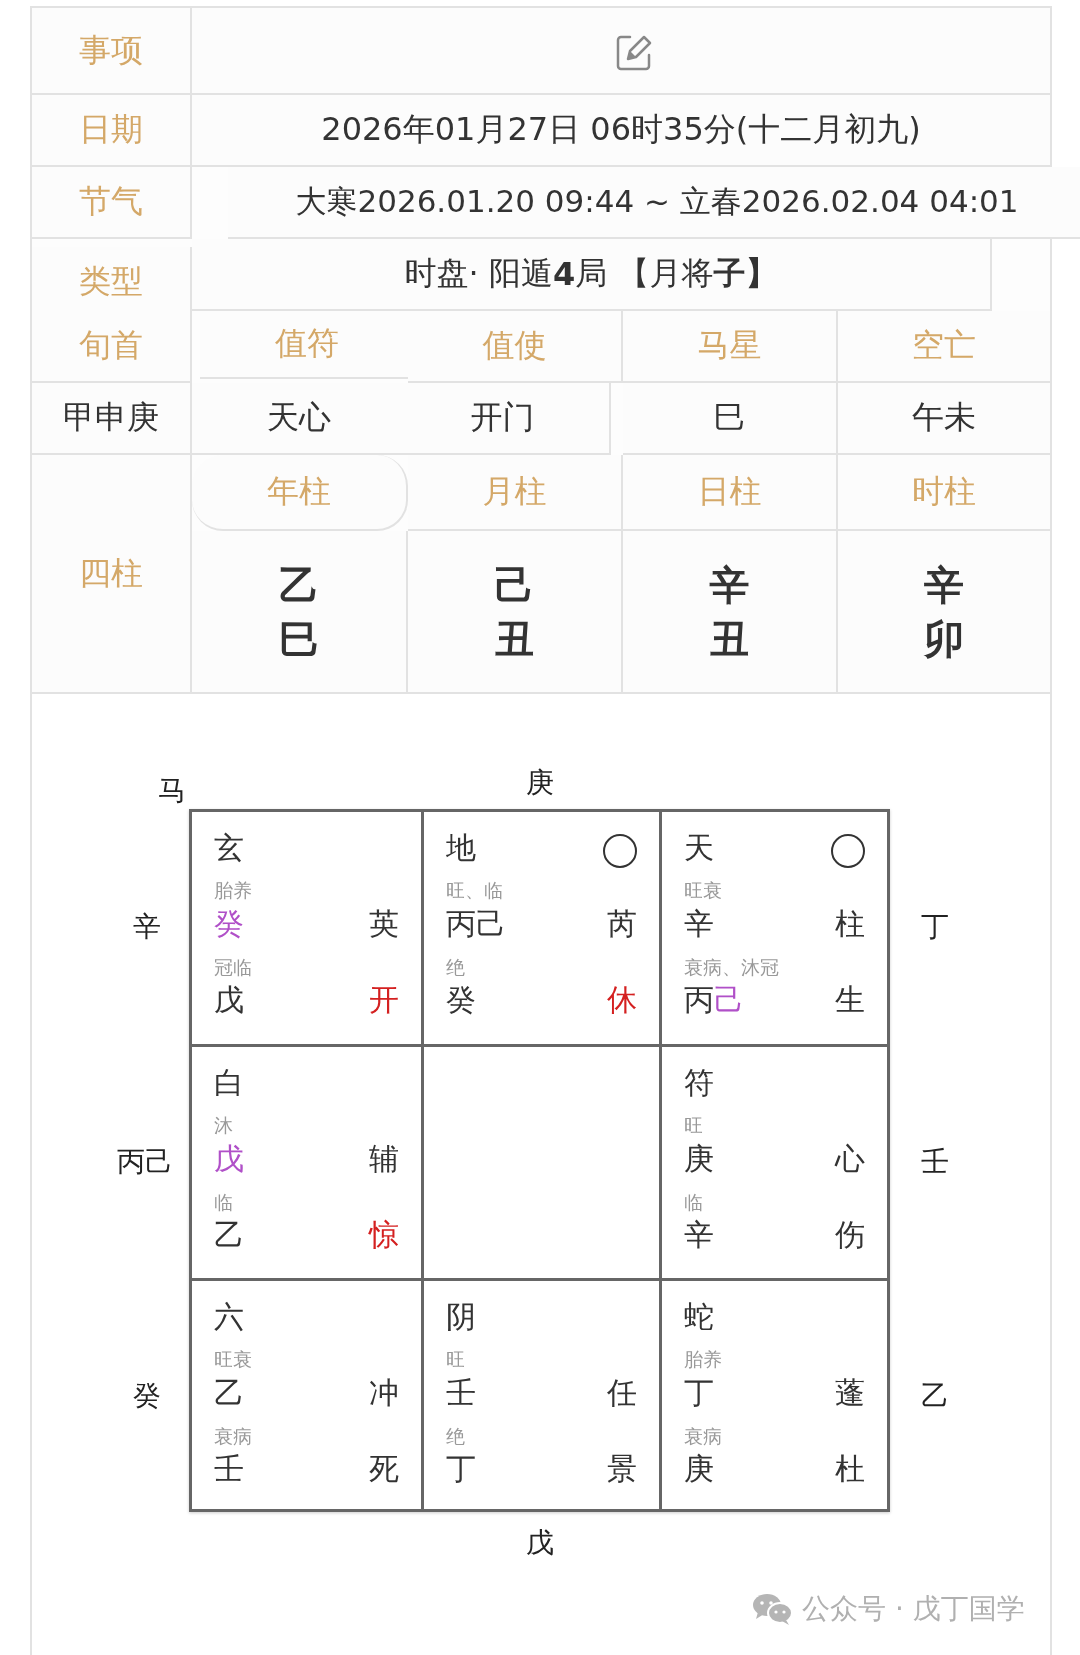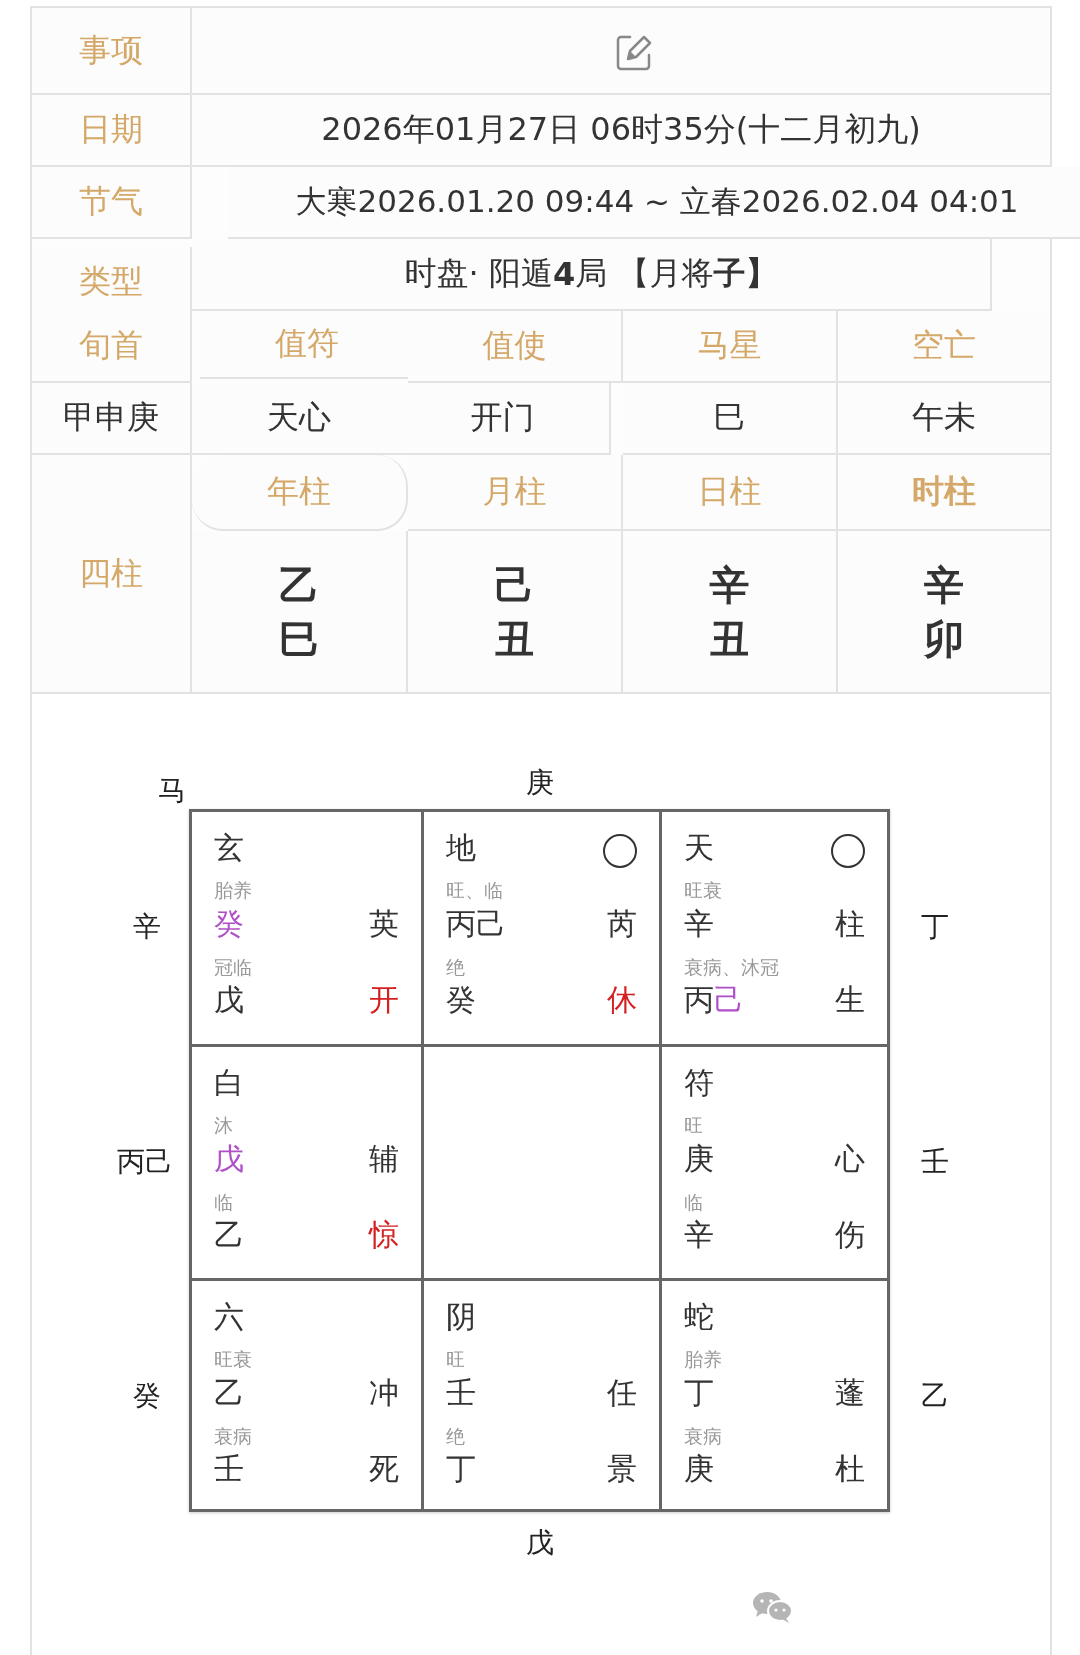--- a/index.html
+++ b/index.html
@@ -84,21 +84,21 @@
 <div class="cell val" style="left:32px; top:383px; width:160px; height:72px;text-align:right;">甲申庚</div>
 <div class="cell val" style="left:192px; top:383px; width:216px; height:72px;">天心</div>
 <div class="cell val" style="left:396px; top:383px; width:215px; height:72px;">开门</div>
 <div class="cell val" style="left:623px; top:383px; width:215px; height:72px;">巳</div>
 <div class="cell val" style="left:838px; top:383px; width:214px; height:72px;">午未</div>
 
 <div class="cell gold" style="left:32px; top:455px; width:160px; height:239px;">四柱</div>
 <div class="cell gold" style="left:192px; top:455px; width:216px; height:76px;border-radius:31px;">年柱</div>
 <div class="cell gold" style="left:408px; top:455px; width:215px; height:76px;">月柱</div>
 <div class="cell gold" style="left:623px; top:455px; width:215px; height:76px;">日柱</div>
-<div class="cell gold" style="left:838px; top:455px; width:214px; height:76px;font-weight:bold;">时柱</div>
+<div class="cell gold" style="left:838px; top:455px; width:214px; height:76px;">时柱</div>
 
 <div class="cell pillar" style="left:192px; top:531px; width:216px; height:163px;">
   <span>乙</span>
   <span>巳</span>
 </div>
 <div class="cell pillar" style="left:408px; top:531px; width:215px; height:163px;">
   <span>己</span>
   <span>丑</span>
 </div>
 <div class="cell pillar" style="left:623px; top:531px; width:215px; height:163px;">
@@ -219,13 +219,14 @@
         <ellipse cx="15" cy="13" rx="14" ry="11" fill="#b5b5b5"></ellipse>
         <path d="M6 20 L4 27 L12 22 Z" fill="#b5b5b5"></path>
         <ellipse cx="28" cy="21" rx="12" ry="10" fill="#b5b5b5" stroke="#fff" stroke-width="2"></ellipse>
         <path d="M34 28 L37 33 L30 29 Z" fill="#b5b5b5"></path>
         <circle cx="10" cy="11" r="1.8" fill="#fff"></circle>
         <circle cx="19" cy="11" r="1.8" fill="#fff"></circle>
         <circle cx="24" cy="20" r="1.6" fill="#fff"></circle>
         <circle cx="32" cy="20" r="1.6" fill="#fff"></circle>
       </svg>
   </span>
+  <span>公众号 · 戊丁国学</span>
 </div>
 
 </body></html>

